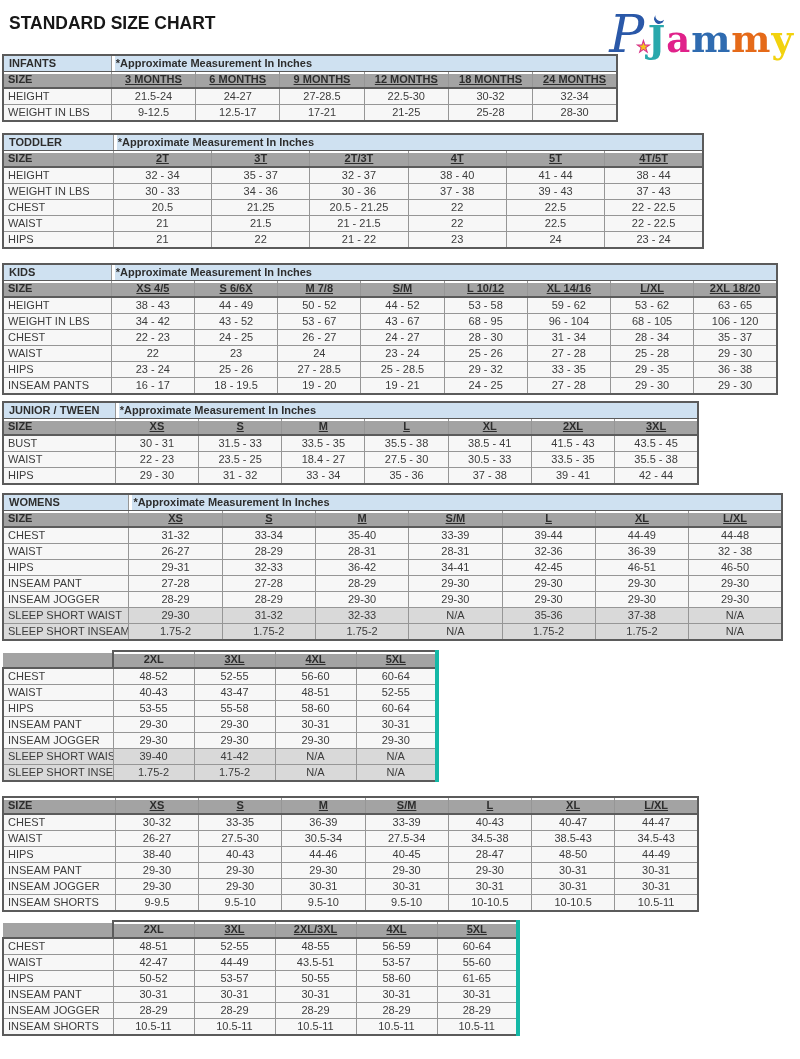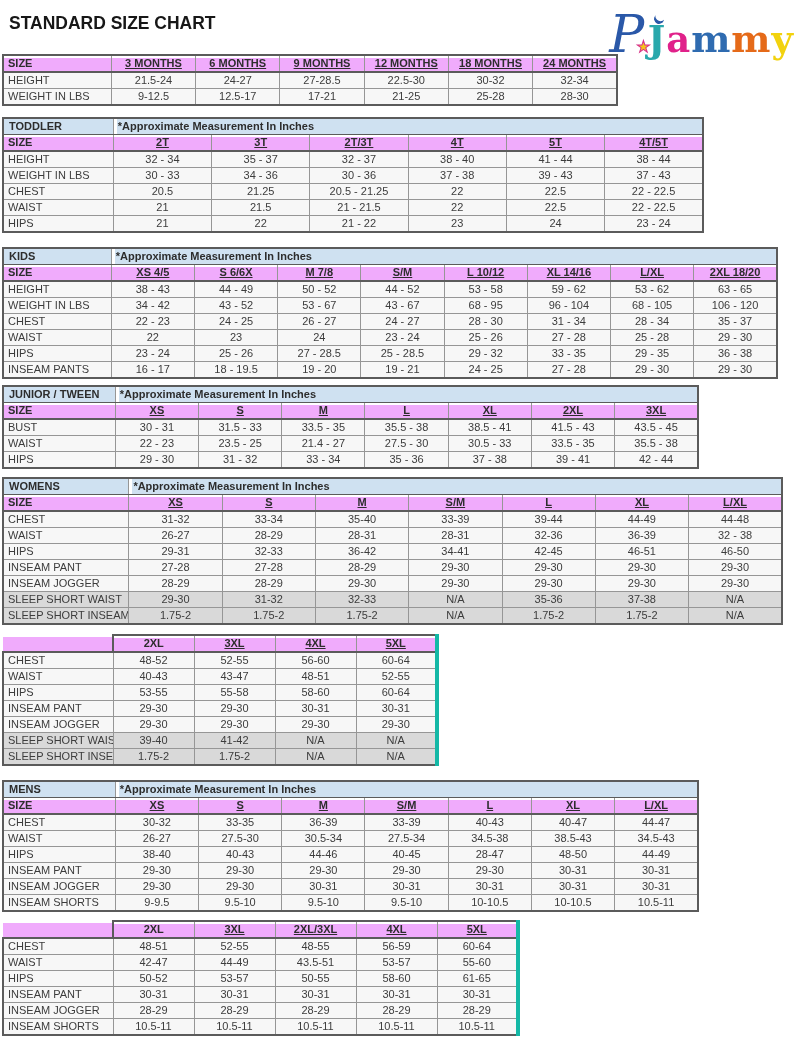--- a/index.html
+++ b/index.html
@@ -26,21 +26,21 @@
   
   .tbl { margin-left: 0px; }
   table.sc { border-collapse: collapse; table-layout: fixed; }
   table.sc.bordered { border: 2px solid #5b5b5b; }
   .sc td { border: 1px solid #969696; height: 13px; line-height: 13px; padding: 1px 2px;
            font-size: 11px; text-align: center; color: #3c3c3c; white-space: nowrap; overflow: hidden; }
   .sc td.val { background: #f7f7f7; }
   .sc td.label { text-align: left; padding-left: 4px; background: #f7f7f7; }
   .sc tr.cat-row td { background: #cfe1f1; font-weight: bold; color: #2d2d2d; text-align: left;
                       padding-left: 5px; border-bottom: 1px solid #5b5b5b; }
-  .sc tr.size-row td { background: #f0abfc; font-weight: bold; color: #2d2d2d;
+  .sc tr.size-row td { background: #a3a3a3; font-weight: bold; color: #2d2d2d;
                        border-bottom: 2px solid #5b5b5b; box-shadow: inset 0 2px 0 #ffffff; }
   .sc tr.size-row td.label { text-align: left; padding-left: 4px; }
   .sc td.gap { box-shadow: inset 3px 0 0 #ffffff, inset 0 2px 0 #ffffff; text-decoration: underline; }
   .sc td.gap-v { box-shadow: inset 3px 0 0 #ffffff; }
   .sc tr.shaded td { background: #d9d9d9; }
   .sc td.e-t { border-top: 2px solid #5b5b5b; }
   .sc td.e-r { border-right: 4px solid #14b8a6; }
   .sc td.e-b { border-bottom: 2px solid #5b5b5b; }
   .sc td.e-l { border-left: 2px solid #5b5b5b; }
   .sc td.corner { border: none; border-bottom: 2px solid #5b5b5b; background: #ffffff;
@@ -68,20 +68,24 @@
         <colgroup>
           <col style="width: 108px;">
           <col style="width: 84px;">
           <col style="width: 84px;">
           <col style="width: 84px;">
           <col style="width: 84px;">
           <col style="width: 84px;">
           <col style="width: 84px;">
         </colgroup>
         <tbody>
+          <tr class="cat-row">
+            <td>INFANTS</td>
+            <td class="gap-v" colspan="6" style="text-align: left; padding-left: 4px;">*Approximate Measurement In Inches</td>
+          </tr>
           <tr class="size-row">
             <td class="label">SIZE</td>
             <td class="hdr gap">3 MONTHS</td>
             <td class="hdr gap">6 MONTHS</td>
             <td class="hdr gap">9 MONTHS</td>
             <td class="hdr gap">12 MONTHS</td>
             <td class="hdr gap">18 MONTHS</td>
             <td class="hdr gap">24 MONTHS</td>
           </tr>
           <tr>
@@ -313,21 +317,21 @@
             <td class="val">33.5 - 35</td>
             <td class="val">35.5 - 38</td>
             <td class="val">38.5 - 41</td>
             <td class="val">41.5 - 43</td>
             <td class="val">43.5 - 45</td>
           </tr>
           <tr>
             <td class="label">WAIST</td>
             <td class="val">22 - 23</td>
             <td class="val">23.5 - 25</td>
-            <td class="val">21.4 - 27</td>
+            <td class="val">18.4 - 27</td>
             <td class="val">27.5 - 30</td>
             <td class="val">30.5 - 33</td>
             <td class="val">33.5 - 35</td>
             <td class="val">35.5 - 38</td>
           </tr>
           <tr>
             <td class="label">HIPS</td>
             <td class="val">29 - 30</td>
             <td class="val">31 - 32</td>
             <td class="val">33 - 34</td>
@@ -517,24 +521,20 @@
           <col style="width: 112px;">
           <col style="width: 83px;">
           <col style="width: 83px;">
           <col style="width: 83px;">
           <col style="width: 83px;">
           <col style="width: 83px;">
           <col style="width: 83px;">
           <col style="width: 83px;">
         </colgroup>
         <tbody>
-          <tr class="cat-row">
-            <td>MENS</td>
-            <td class="gap-v" colspan="7" style="text-align: left; padding-left: 4px;">*Approximate Measurement In Inches</td>
-          </tr>
           <tr class="size-row">
             <td class="label">SIZE</td>
             <td class="hdr gap">XS</td>
             <td class="hdr gap">S</td>
             <td class="hdr gap">M</td>
             <td class="hdr gap">S/M</td>
             <td class="hdr gap">L</td>
             <td class="hdr gap">XL</td>
             <td class="hdr gap">L/XL</td>
           </tr>

